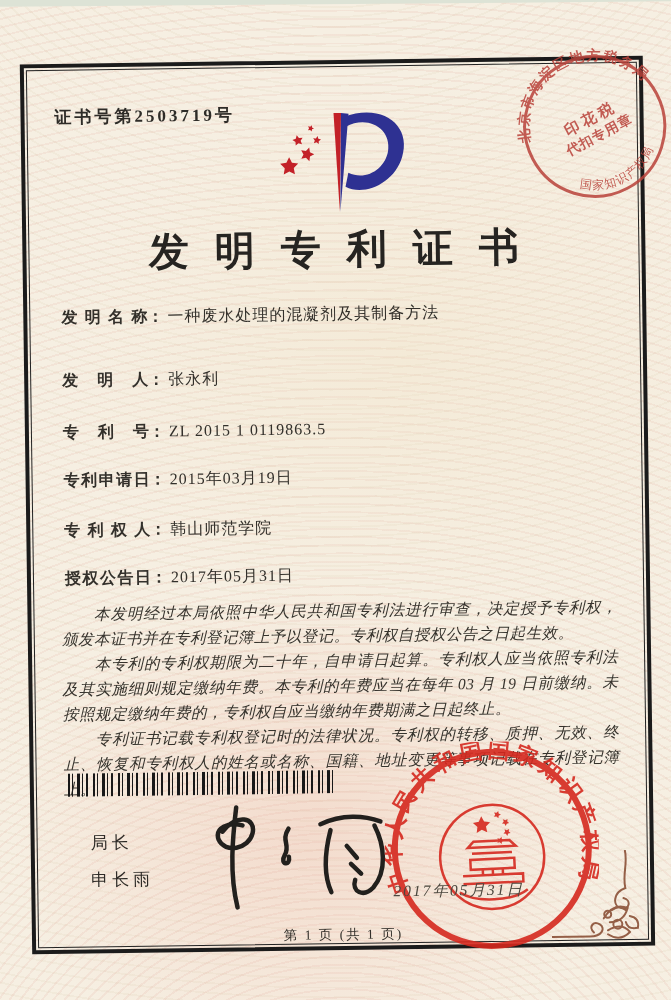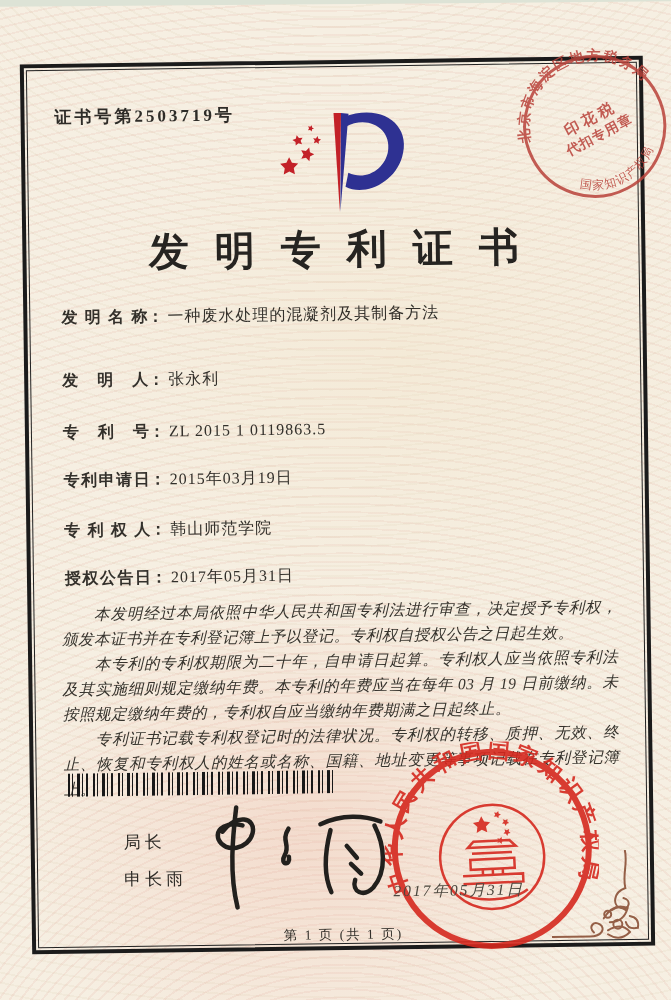--- a/index.html
+++ b/index.html
@@ -53,21 +53,21 @@
   .barcode{
     position:absolute;left:34px;top:706px;width:268px;height:23px;
     background-image:repeating-linear-gradient(90deg,
       #181818 0 2px,transparent 2px 4px,
       #181818 4px 5px,transparent 5px 9px,
       #181818 9px 12px,transparent 12px 14px,
       #181818 14px 15px,transparent 15px 18px,
       #181818 18px 20px,transparent 20px 25px);
   }
   .sig-block{position:absolute;left:56px;top:764px;font-size:17px;color:#2e2b27;letter-spacing:4px;}
-  .sig-block div{margin-bottom:14px;margin-left:33px;}
+  .sig-block div{margin-bottom:14px;}
   .signature{position:absolute;left:158px;top:730px;width:210px;height:120px;}
   .seal{position:absolute;left:350px;top:680px;width:214px;height:214px;z-index:3;}
   .issue-date{
     position:absolute;left:358px;top:818px;z-index:4;
     font-size:15.5px;color:#4c483f;letter-spacing:2px;font-style:italic;
   }
   .footer{
     position:absolute;left:0;top:862px;width:100%;text-align:center;
     font-size:13.5px;color:#33302b;letter-spacing:2px;
   }

